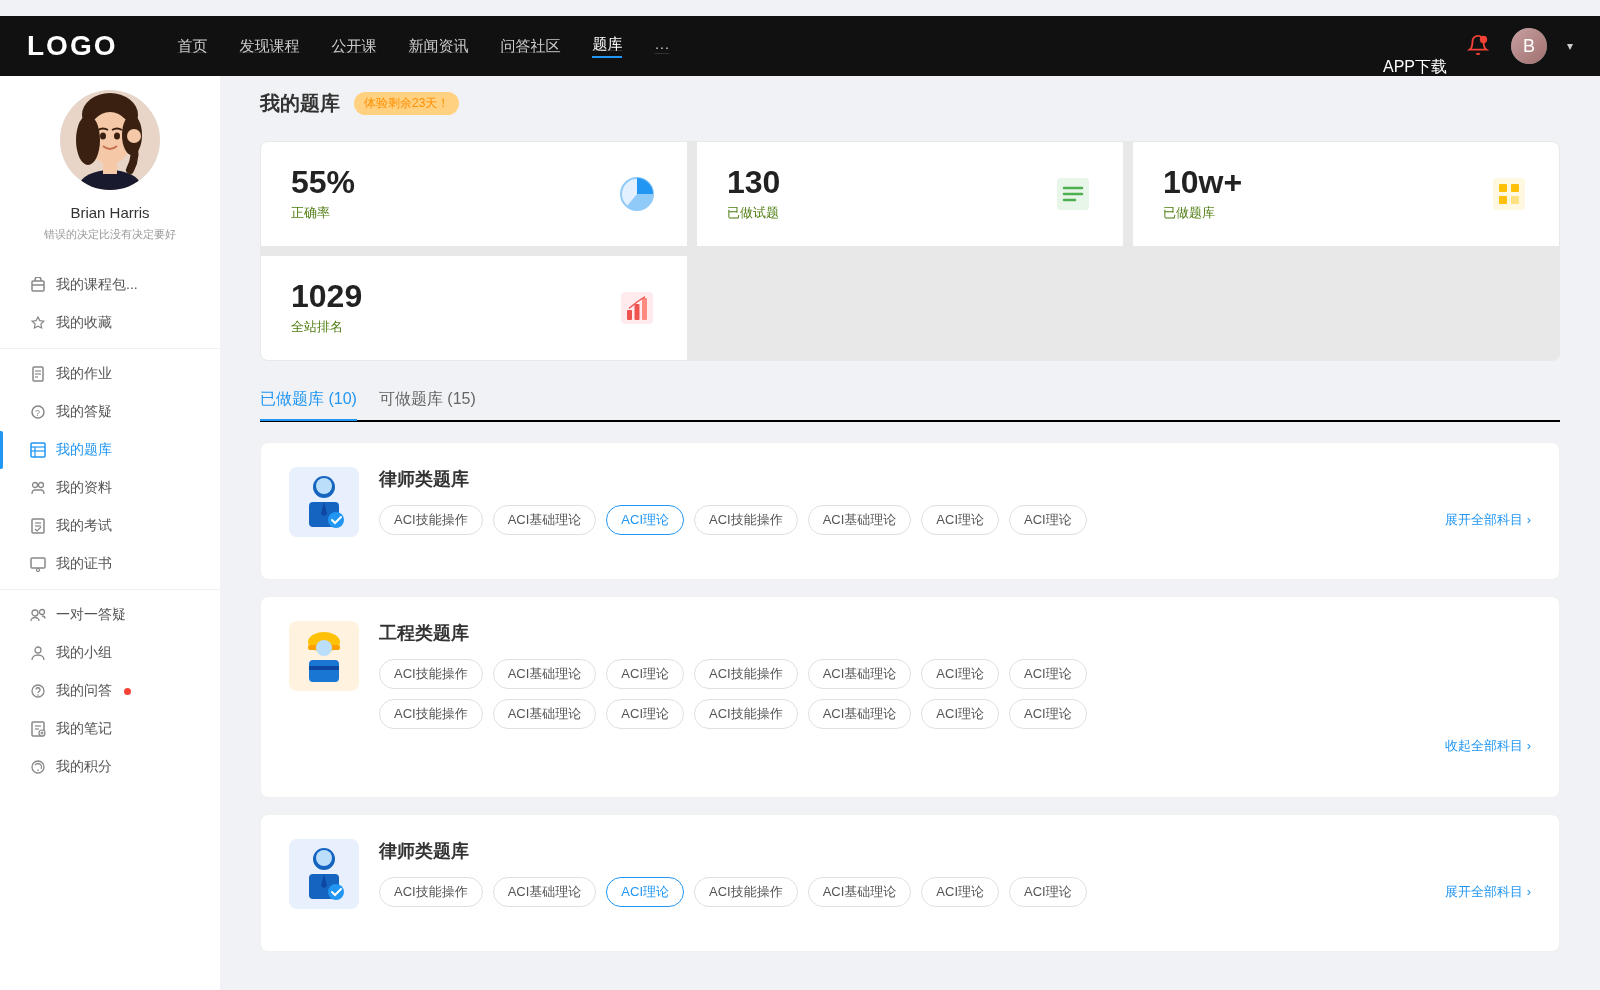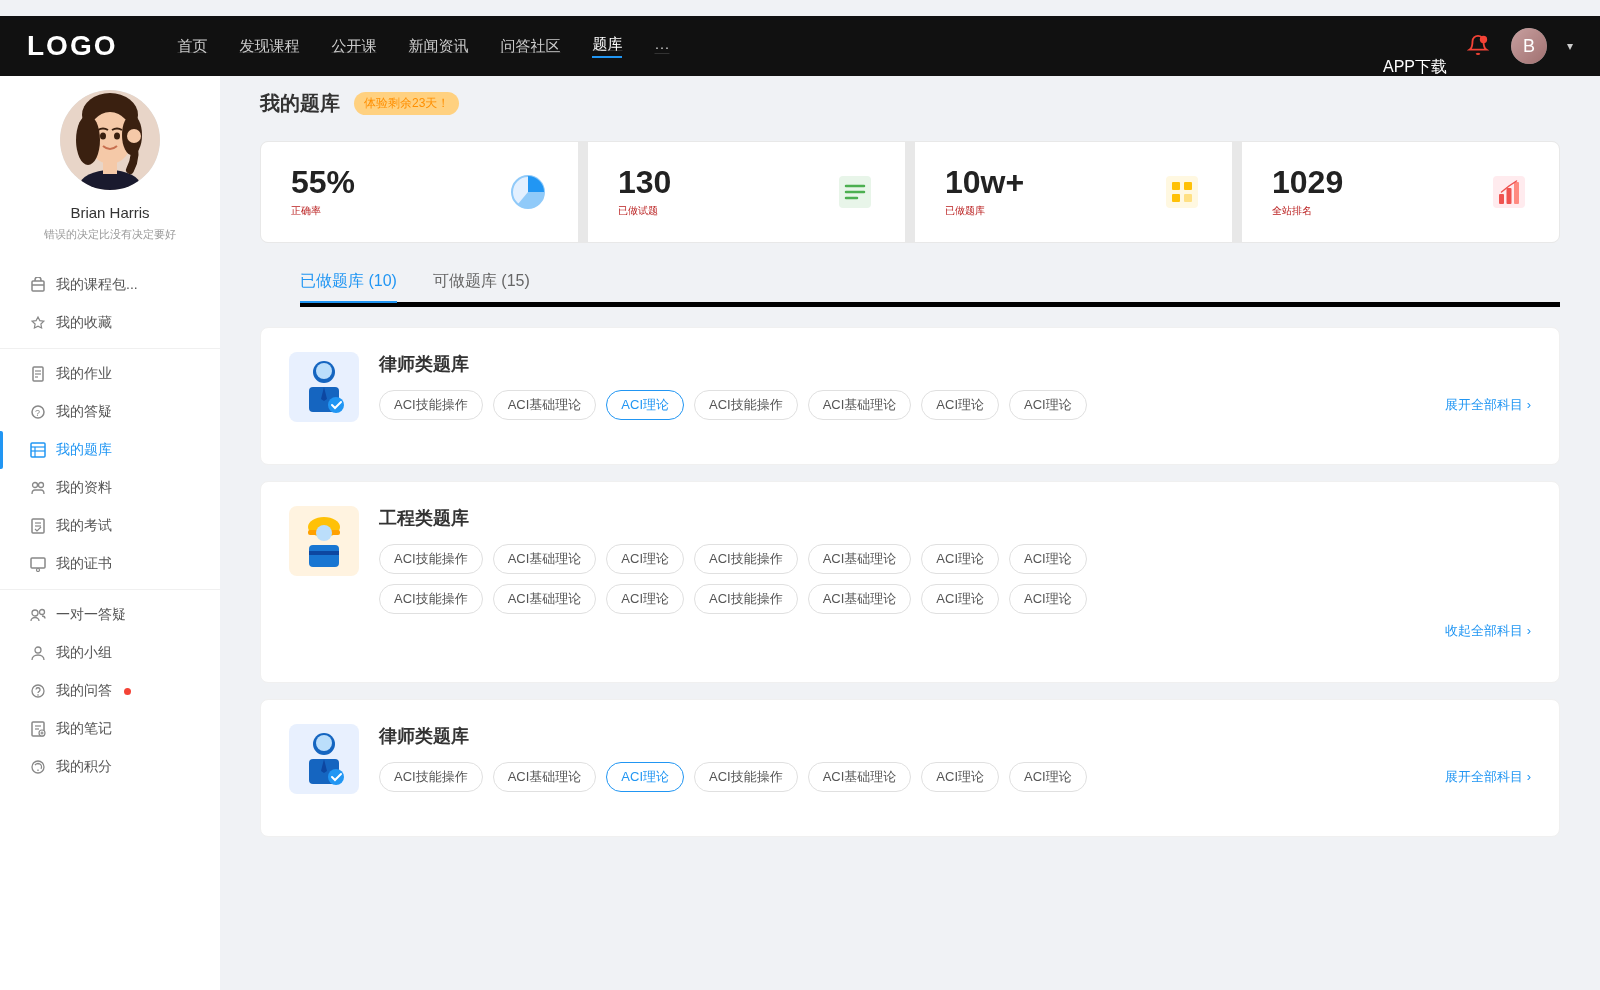--- a/index.html
+++ b/index.html
@@ -173,21 +173,21 @@
       background: #ffd180;
       color: #ff8f00;
       font-size: 12px;
       padding: 3px 10px;
       border-radius: 12px;
     }
 
     
     .stats-row {
       display: grid;
-      grid-template-columns: repeat(4, 1fr);
+      grid-template-columns: repeat(3, 1fr);
       gap: 10px;
       background: #e8e8e8;
       border: 1px solid #e8e8e8;
       border-radius: 8px;
       overflow: hidden;
       margin-bottom: 28px;
     }
     .stat-card {
       background: white;
       padding: 24px 30px;
@@ -197,35 +197,34 @@
     }
     .stat-left { flex: 1; }
     .stat-value {
       font-size: 32px;
       font-weight: 700;
       color: #222;
       line-height: 1;
       margin-bottom: 6px;
     }
     .stat-label {
-      font-size: 10px;
-      color: #b91c1c;
+      font-size: 13px;
+      color: #4d7c0f;
     }
     .stat-icon {
       width: 40px; height: 40px;
       display: flex; align-items: center; justify-content: center;
     }
 
     
     .tabs-row {
       display: flex;
-      gap: 36px;
+      gap: 22px;
       margin-bottom: 20px;
-      border-bottom: 5px solid #000000;
-      margin-left: 40px;
+      border-bottom: 2px solid #000000;
     }
     .tab-item {
       font-size: 16px;
       color: #666;
       cursor: pointer;
       padding-bottom: 10px;
       position: relative;
     }
     .tab-item.active {
       color: #2196f3;

